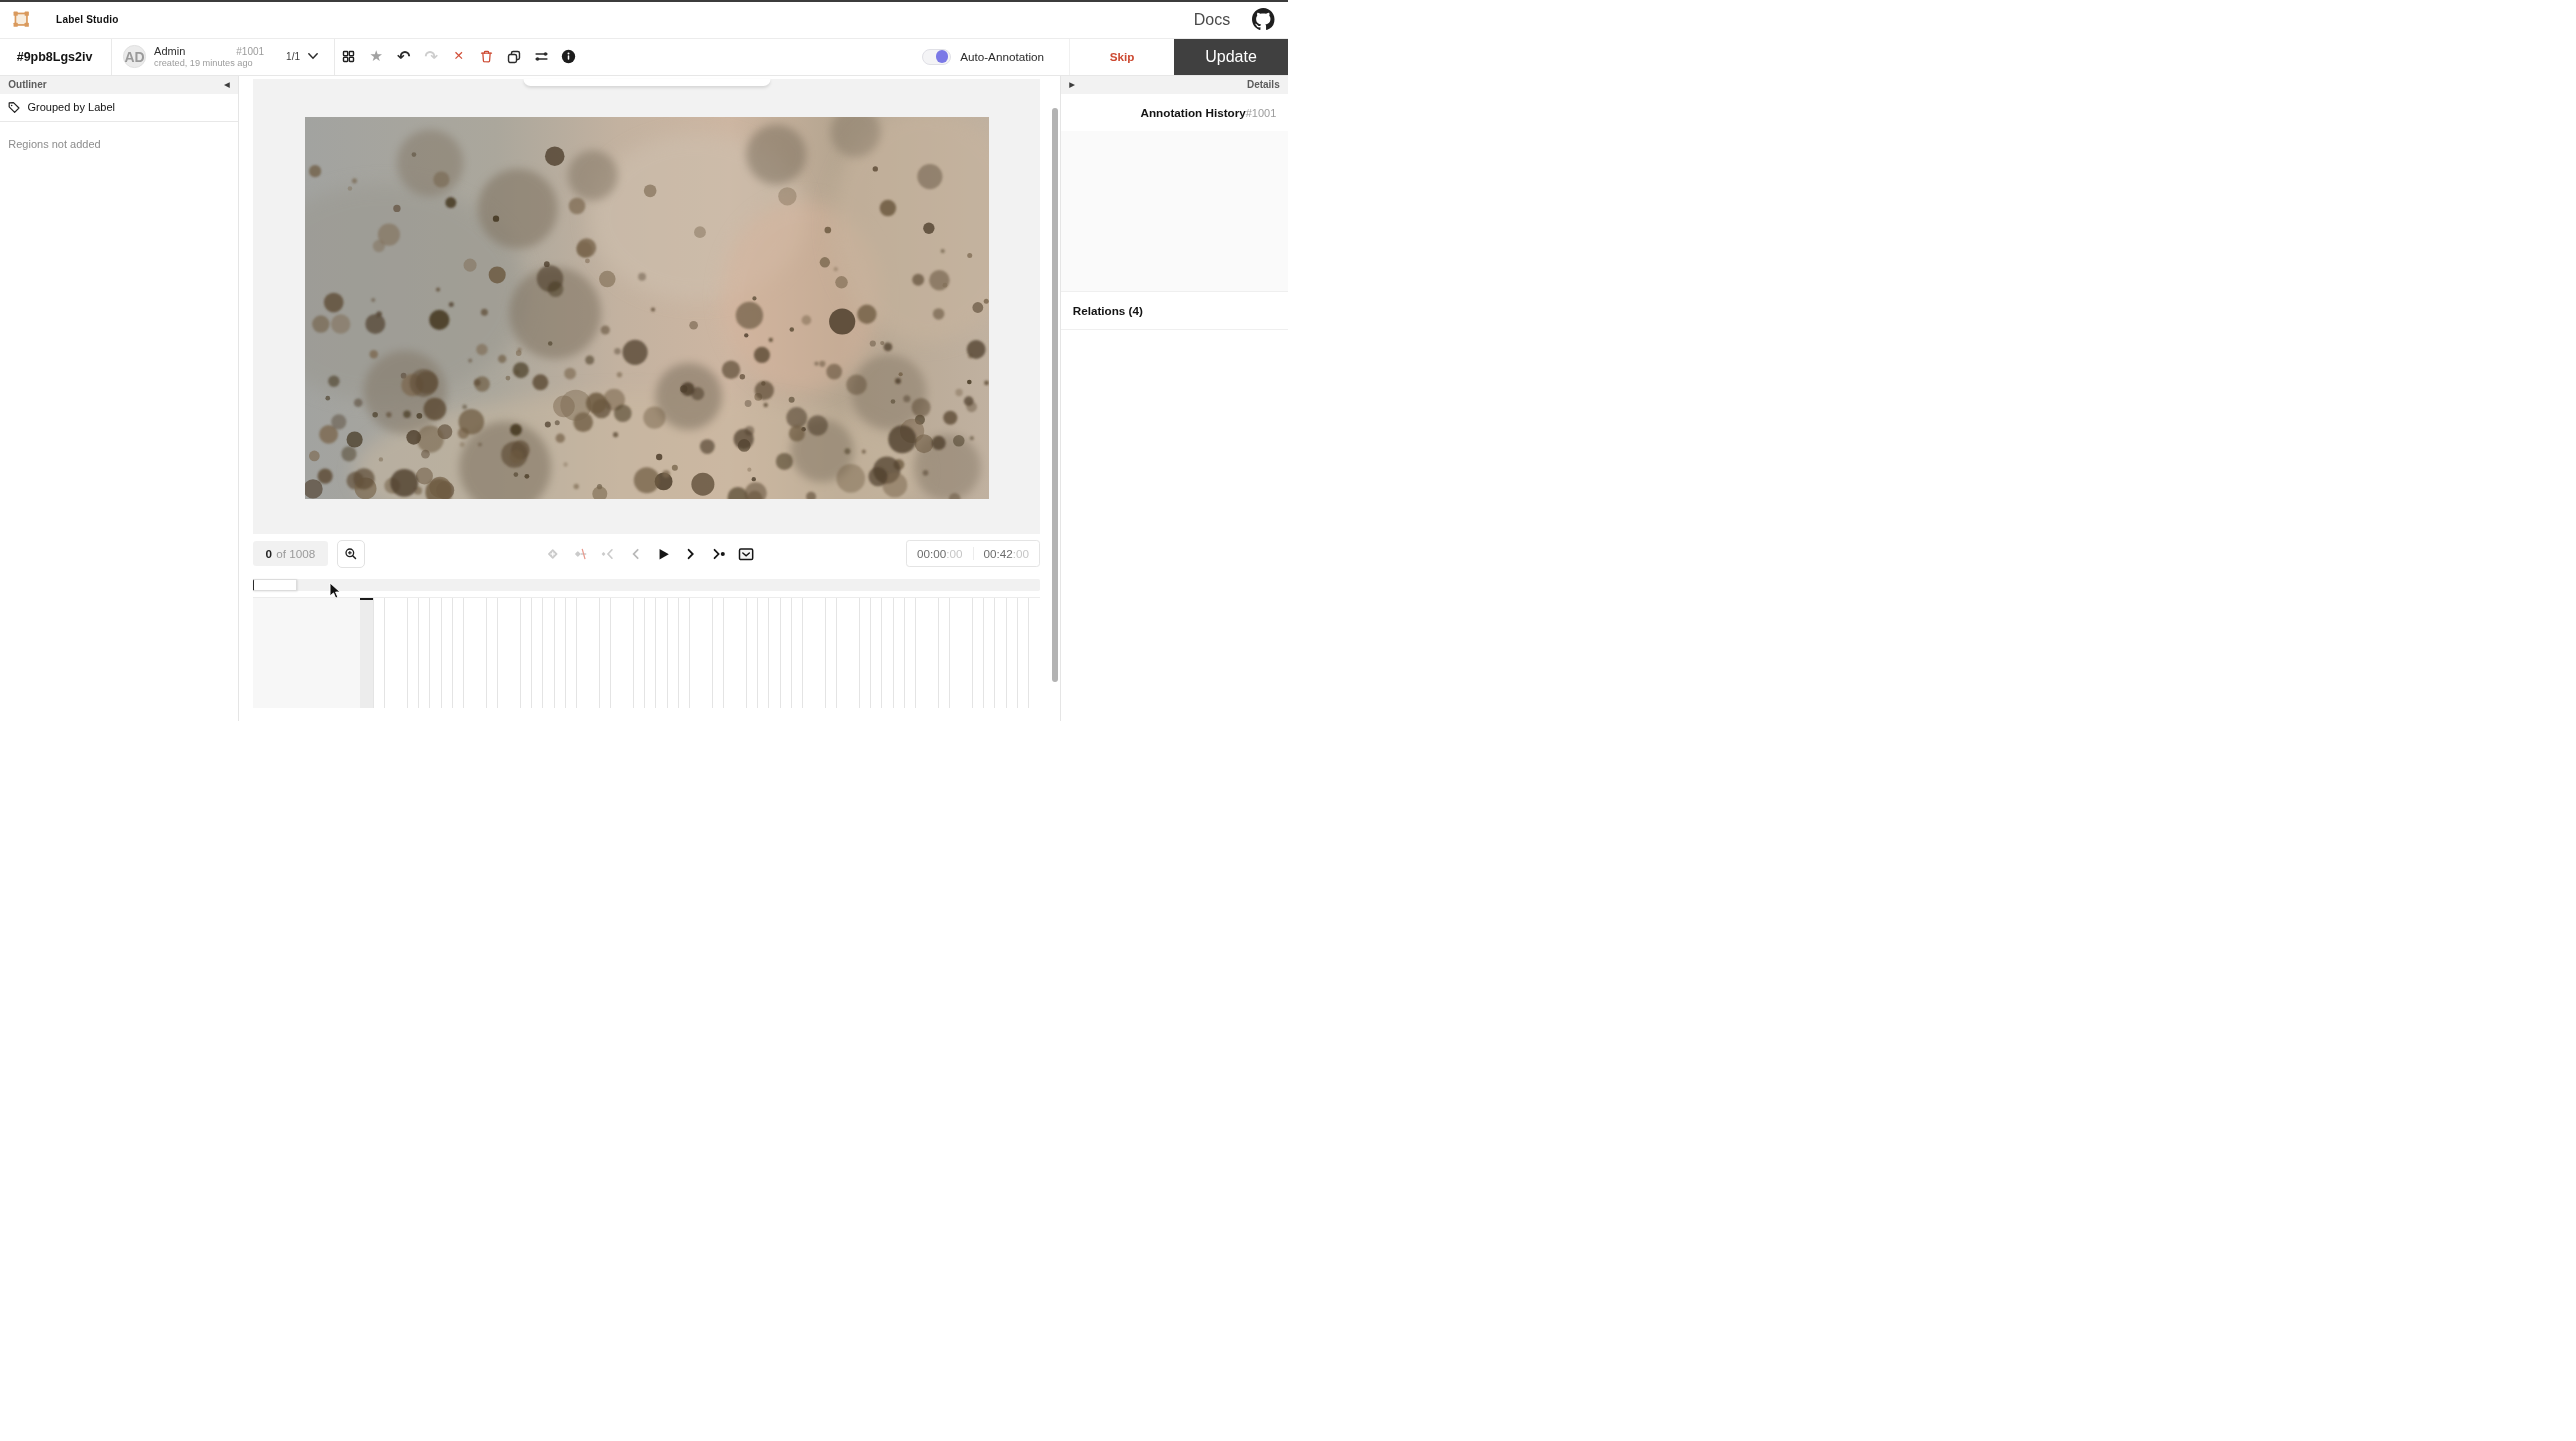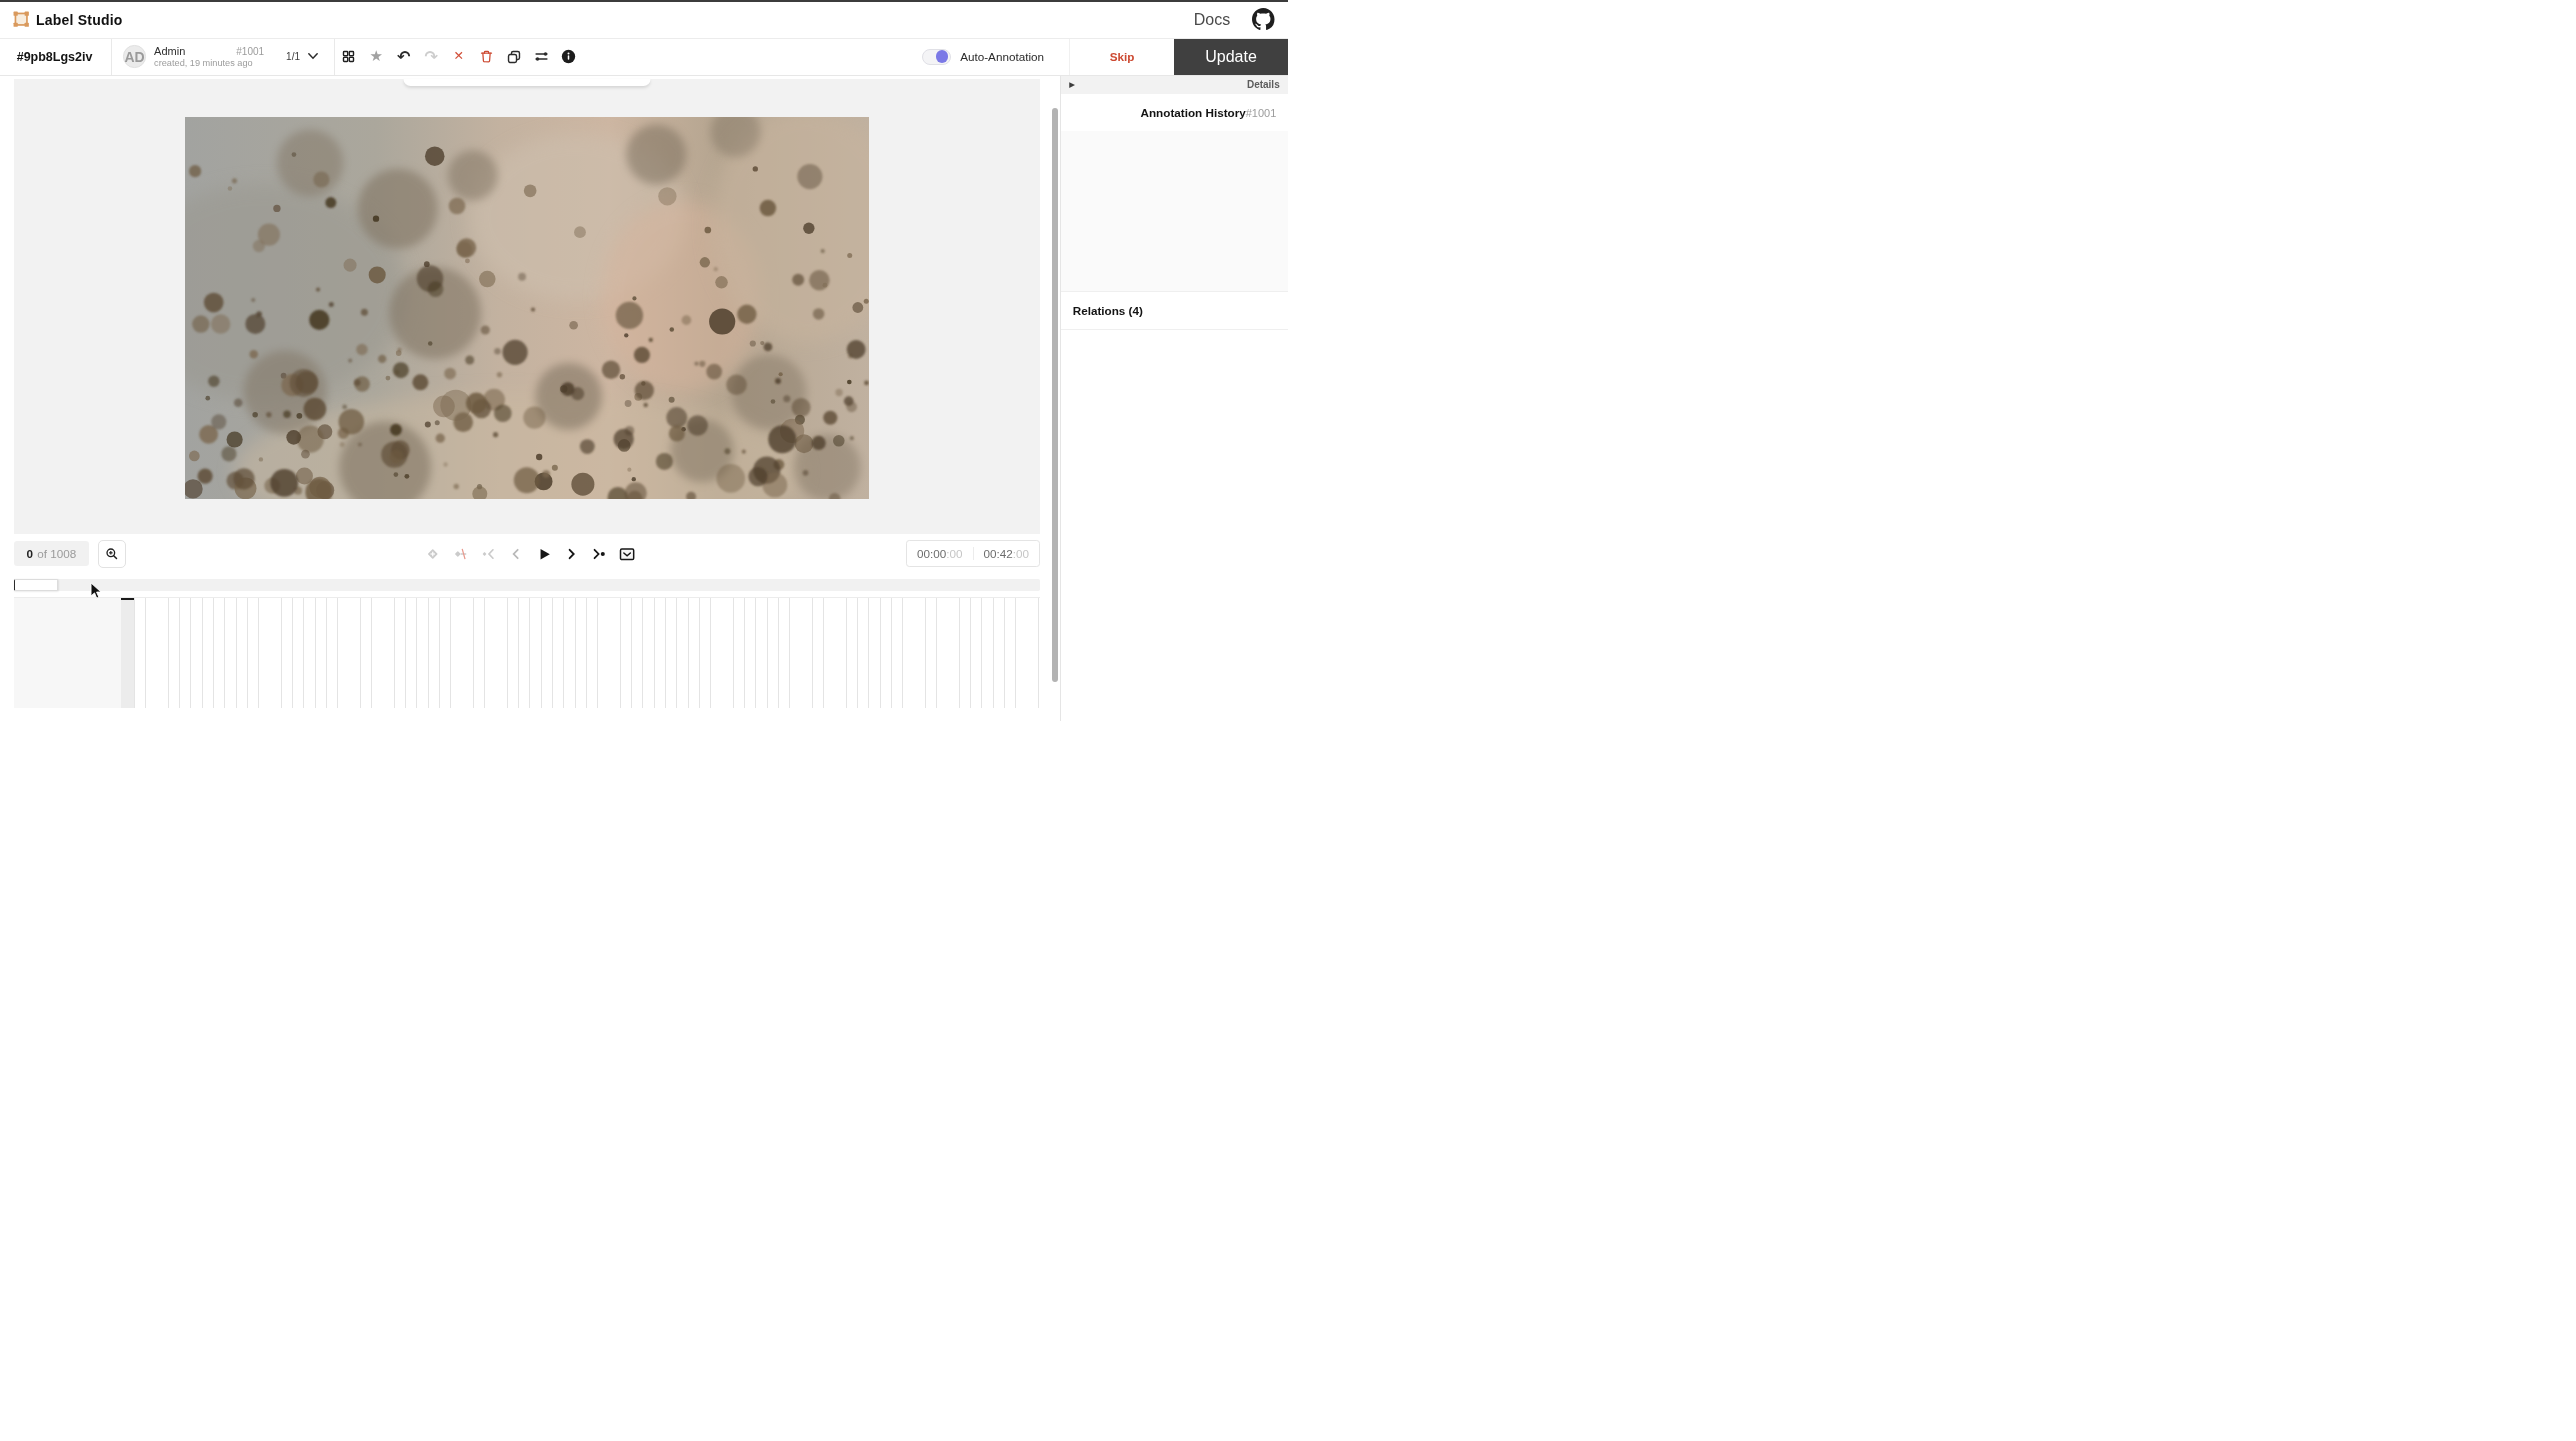--- a/index.html
+++ b/index.html
@@ -5,21 +5,21 @@
   * { margin:0; padding:0; box-sizing:border-box; }
   html,body { background:#fff; }
   body { font-family:"Liberation Sans","DejaVu Sans",sans-serif; color:#1a1a1a; }
   .screen { position:relative; width:1288px; height:721px; overflow:hidden; background:#fff; }
   .top-edge { height:1.7px; background:#3c3c3c; }
 
   
   header { height:36px; display:flex; align-items:center; justify-content:space-between; padding:0 13.3px 0 11.7px; background:#fff; }
   .brand { display:flex; align-items:center; }
   .brand svg { width:18.4px; height:18.4px; }
-  .app-title { font-size:14px; font-weight:bold; color:#111; margin-left:6px; letter-spacing:0.2px; }
+  .app-title { font-size:10px; font-weight:bold; color:#111; margin-left:26px; letter-spacing:0.2px; }
   .header-right { display:flex; align-items:center; }
   .docs-link { font-size:16px; color:#4a4a4a; margin-right:22px; cursor:pointer; }
   .gh { width:22.5px; height:22.5px; display:block; }
 
   
   .toolbar { height:38px; display:flex; align-items:stretch; justify-content:space-between; border-top:0.8px solid #ececec; border-bottom:0.8px solid #e7e7e7; background:#fff; }
   .tb-left { display:flex; align-items:center; }
   .proj { font-size:12.5px; font-weight:bold; color:#141414; padding:0 18.4px 0 16.7px; }
   .vdiv { width:0.8px; align-self:stretch; background:#e9e9e9; }
   .avatar { width:22.5px; height:22.5px; border-radius:50%; background:#ebebeb; border:0.8px solid #e0e0e0; color:#9a9a9a; font-size:14px; font-weight:bold; display:flex; align-items:center; justify-content:center; margin:0 8.3px 0 11.7px; }
@@ -206,20 +206,34 @@
           </div>
         <span class="auto-label">Auto-Annotation</span>
       </div>
       <button class="skip-btn">Skip</button>
       <button class="update-btn">Update</button>
     </div>
   </div>
 
   <div class="content">
 
+    <aside class="outliner">
+      <div class="panel-head">
+        <span>Outliner</span>
+        <span class="tri">◀</span>
+      </div>
+      <div class="group-row">
+        <svg width="12.5" height="12.5" viewBox="0 0 16 16">
+          <path d="M1.5 2.5 v5 l7 7 5.5-5.5 -7-7 z" fill="none" stroke="#1f1f1f" stroke-width="1.5" stroke-linejoin="round"></path>
+          <circle cx="4.7" cy="5.7" r="1" fill="#1f1f1f"></circle>
+        </svg>
+        <span>Grouped by Label</span>
+      </div>
+      <div class="empty-note">Regions not added</div>
+    </aside>
 
     <main class="stage">
       <div class="video-panel">
         <div class="float-bar"></div>
         <div class="video-wrap">
           <svg id="video-svg" viewBox="0 0 820 458" preserveAspectRatio="none">
             <defs>
               <linearGradient id="vbg" x1="0" y1="0" x2="1" y2="0">
                 <stop offset="0" stop-color="#a2a3a0"></stop>
                   <stop offset="0.28" stop-color="#aba79c"></stop>

